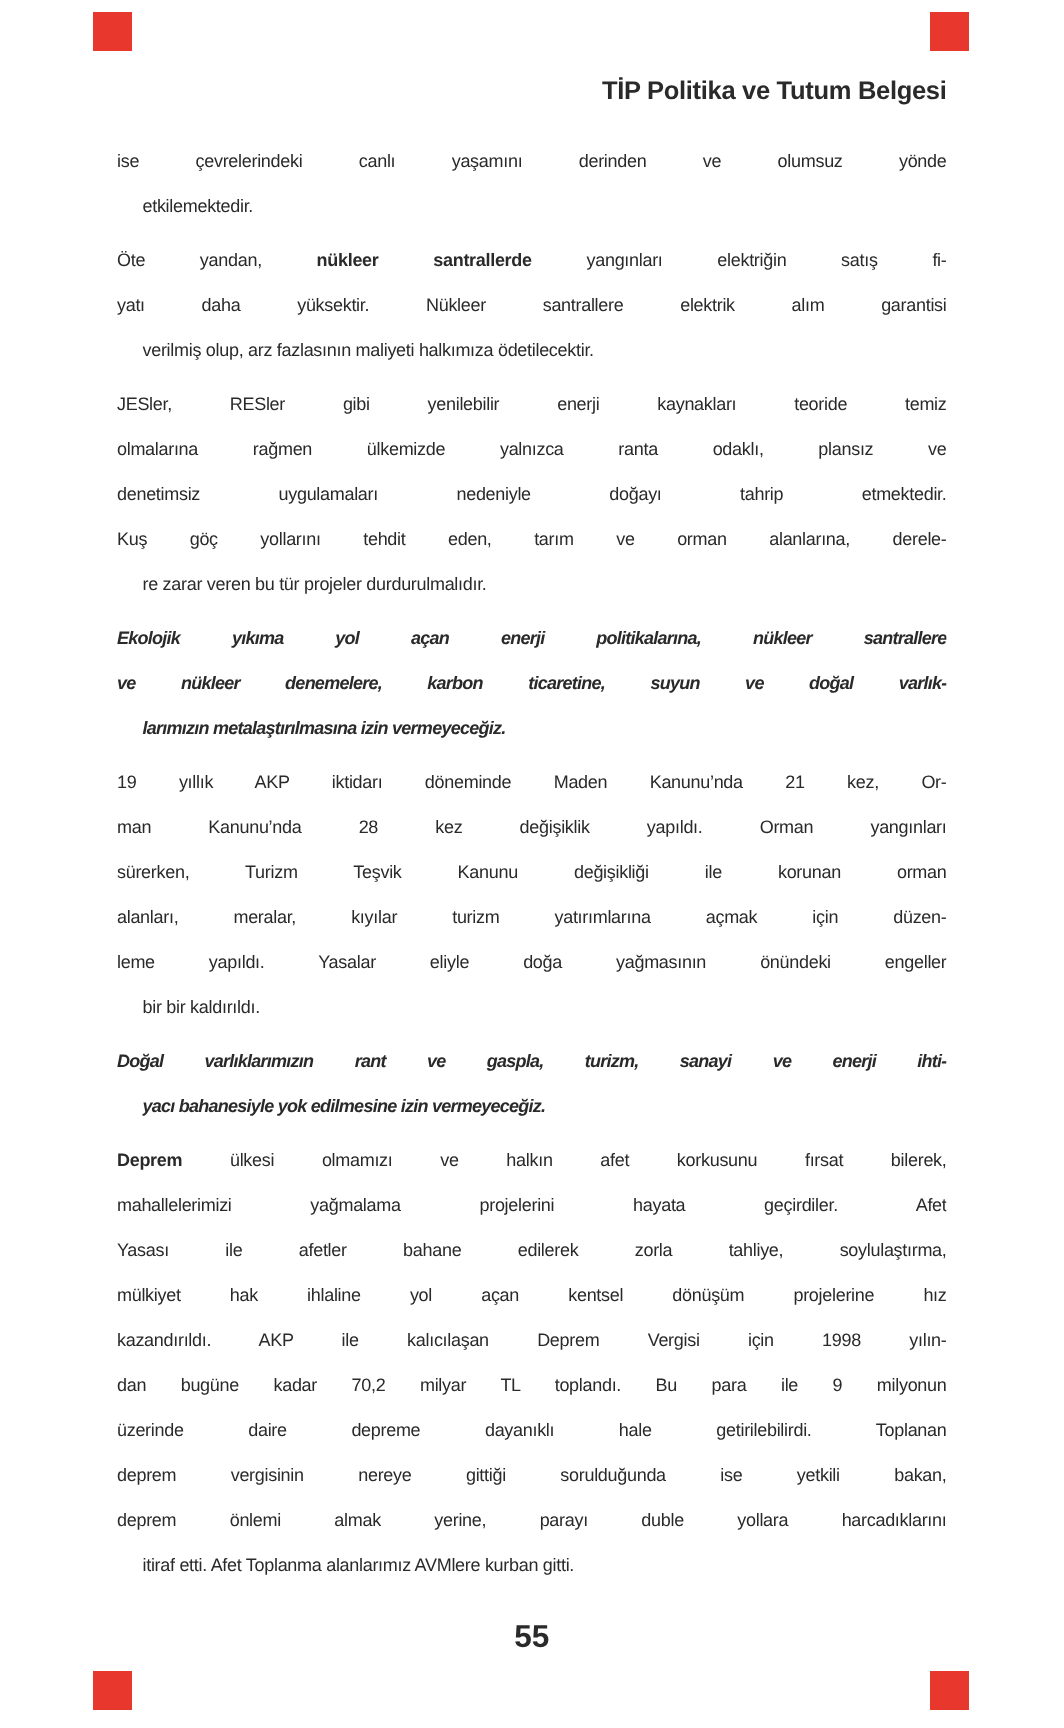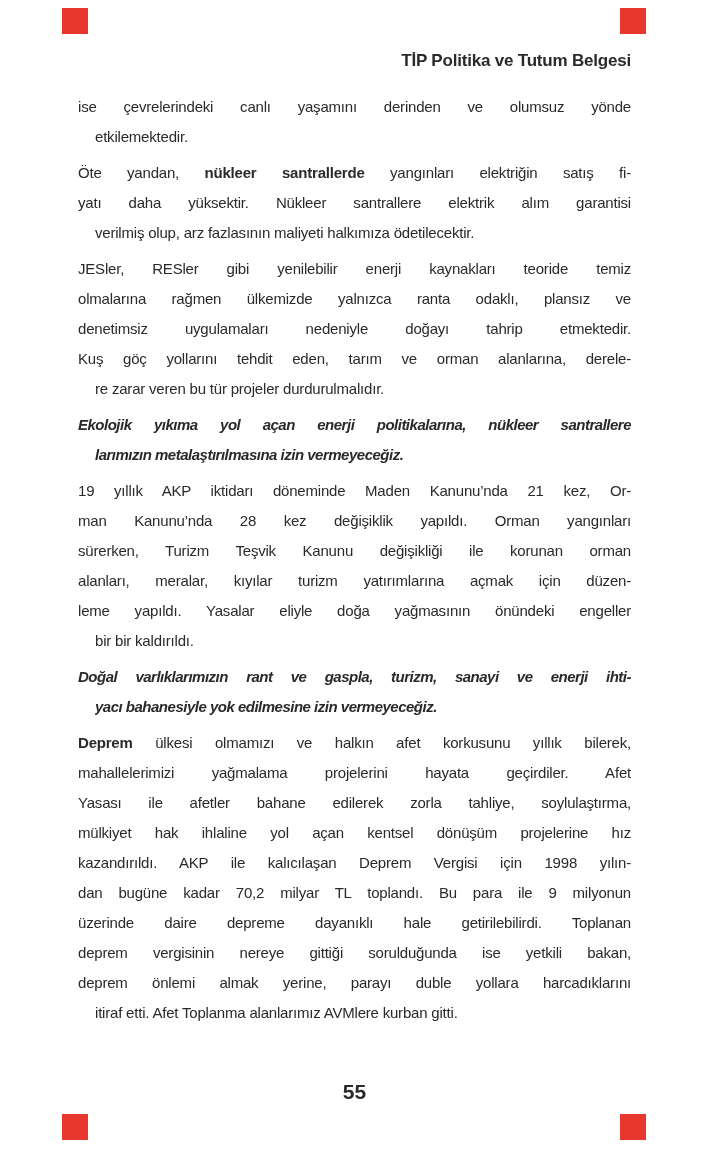--- a/index.html
+++ b/index.html
@@ -23,21 +23,21 @@
   .running-header {
     position: absolute; left: 78px; width: 553px; top: 51px;
     text-align: right; font-weight: bold; font-size: 17px; letter-spacing: -0.2px;
   }
 
   .content {
     position: absolute; left: 78px; top: 92px; width: 553px;
   }
   .paragraph { margin: 0 0 6px 0; }
   .paragraph .line {
-    font-size: 15px;
+    font-size: 12px;
     line-height: 30px;
     letter-spacing: -0.2px;
     text-align: justify;
     text-align-last: justify;
     overflow: hidden;
   }
   .paragraph .line.last { text-align-last: left; margin-left: 17px; }
   .paragraph.emphasis .line {
     font-weight: bold; font-style: italic; letter-spacing: -0.5px;
   }
@@ -71,36 +71,37 @@
       </div>
       <div class="paragraph body">
         <div class="line"><span>JESler, RESler gibi yenilebilir enerji kaynakları teoride temiz</span></div>
         <div class="line"><span>olmalarına rağmen ülkemizde yalnızca ranta odaklı, plansız ve</span></div>
         <div class="line"><span>denetimsiz uygulamaları nedeniyle doğayı tahrip etmektedir.</span></div>
         <div class="line"><span>Kuş göç yollarını tehdit eden, tarım ve orman alanlarına, derele-</span></div>
         <div class="line last"><span>re zarar veren bu tür projeler durdurulmalıdır.</span></div>
       </div>
       <div class="paragraph emphasis">
         <div class="line"><span>Ekolojik yıkıma yol açan enerji politikalarına, nükleer santrallere</span></div>
+        <div class="line"><span>ve nükleer denemelere, karbon ticaretine, suyun ve doğal varlık-</span></div>
         <div class="line last"><span>larımızın metalaştırılmasına izin vermeyeceğiz.</span></div>
       </div>
       <div class="paragraph body">
         <div class="line"><span>19 yıllık AKP iktidarı döneminde Maden Kanunu’nda 21 kez, Or-</span></div>
         <div class="line"><span>man Kanunu’nda 28 kez değişiklik yapıldı. Orman yangınları</span></div>
         <div class="line"><span>sürerken, Turizm Teşvik Kanunu değişikliği ile korunan orman</span></div>
         <div class="line"><span>alanları, meralar, kıyılar turizm yatırımlarına açmak için düzen-</span></div>
         <div class="line"><span>leme yapıldı. Yasalar eliyle doğa yağmasının önündeki engeller</span></div>
         <div class="line last"><span>bir bir kaldırıldı.</span></div>
       </div>
       <div class="paragraph emphasis">
         <div class="line"><span>Doğal varlıklarımızın rant ve gaspla, turizm, sanayi ve enerji ihti-</span></div>
         <div class="line last"><span>yacı bahanesiyle yok edilmesine izin vermeyeceğiz.</span></div>
       </div>
       <div class="paragraph body">
-        <div class="line"><span class="bold">Deprem</span><span> ülkesi olmamızı ve halkın afet korkusunu yıllık bilerek,</span></div>
+        <div class="line"><span class="bold">Deprem</span><span> ülkesi olmamızı ve halkın afet korkusunu fırsat bilerek,</span></div>
         <div class="line"><span>mahallelerimizi yağmalama projelerini hayata geçirdiler. Afet</span></div>
         <div class="line"><span>Yasası ile afetler bahane edilerek zorla tahliye, soylulaştırma,</span></div>
         <div class="line"><span>mülkiyet hak ihlaline yol açan kentsel dönüşüm projelerine hız</span></div>
         <div class="line"><span>kazandırıldı. AKP ile kalıcılaşan Deprem Vergisi için 1998 yılın-</span></div>
         <div class="line"><span>dan bugüne kadar 70,2 milyar TL toplandı. Bu para ile 9 milyonun</span></div>
         <div class="line"><span>üzerinde daire depreme dayanıklı hale getirilebilirdi. Toplanan</span></div>
         <div class="line"><span>deprem vergisinin nereye gittiği sorulduğunda ise yetkili bakan,</span></div>
         <div class="line"><span>deprem önlemi almak yerine, parayı duble yollara harcadıklarını</span></div>
         <div class="line last"><span>itiraf etti. Afet Toplanma alanlarımız AVMlere kurban gitti.</span></div>
       </div>

